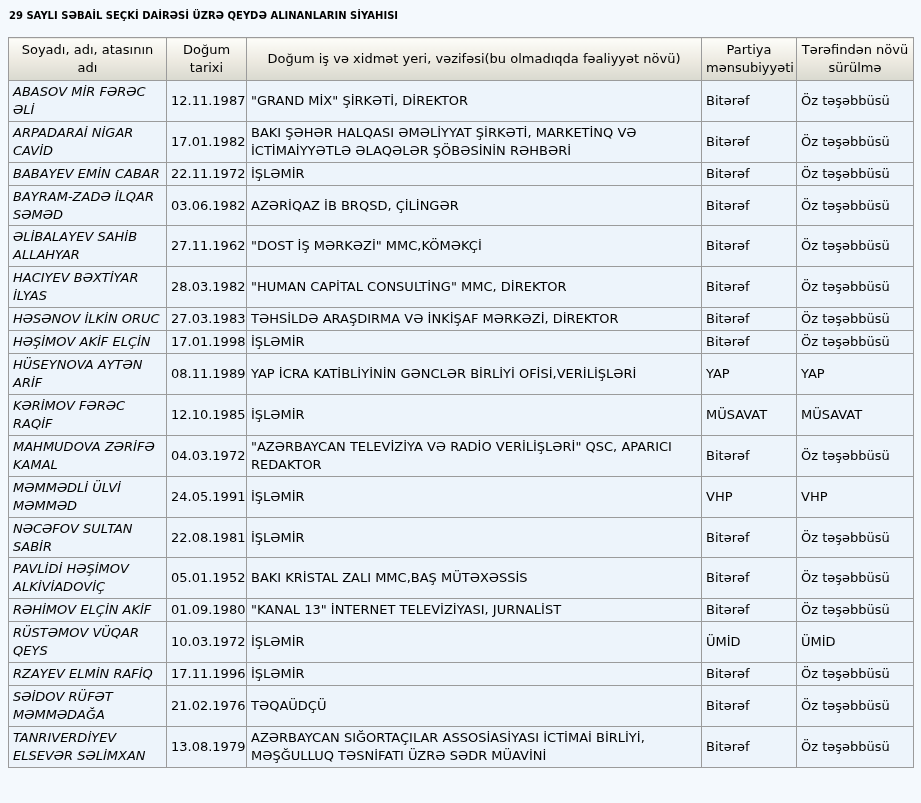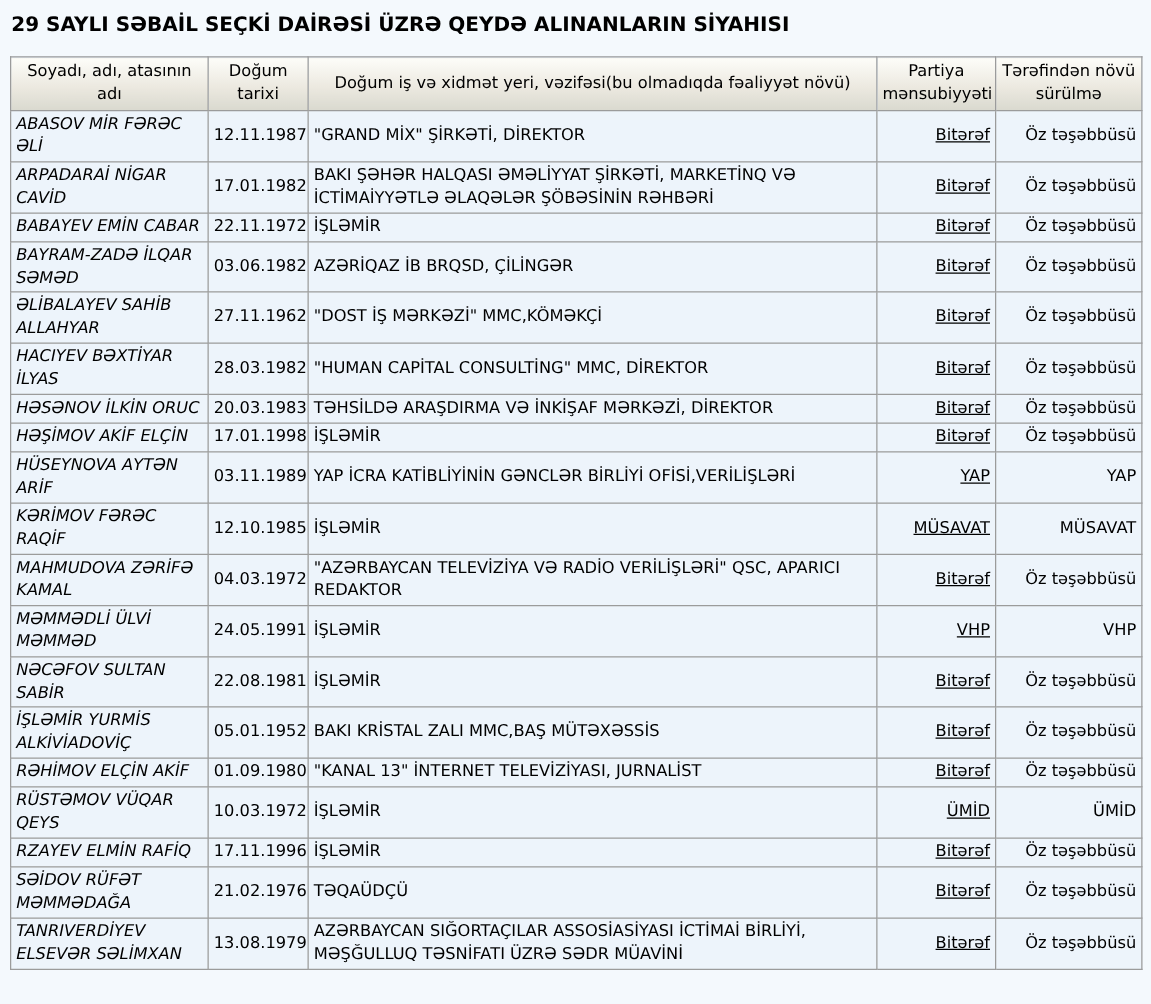--- a/index.html
+++ b/index.html
@@ -9,21 +9,21 @@
     font-family: "DejaVu Sans", "Liberation Sans", sans-serif;
     color: #000;
   }
   .page {
     width: 921px;
     min-height: 803px;
     padding: 8px 8px 6px 8px;
     background: #f4f9fd;
   }
   .page-title {
-    font-size: 16px;
+    font-size: 10px;
     font-weight: bold;
     color: #000;
     margin: 2px 0 16px 1px;
     letter-spacing: 0px;
   }
   table.candidates {
     width: 905px;
     border-collapse: collapse;
     table-layout: fixed;
     background: #edf4fb;
@@ -44,22 +44,22 @@
     color: #000;
   }
   table.candidates td {
     padding: 2px 4px;
     background: #edf4fb;
   }
   td.col0, th.col0 { }
   td.col0 { text-align: left; font-style: italic; }
   td.col1 { text-align: center; }
   td.col2 { text-align: left; }
-  td.col3 { text-align: right; text-decoration: underline; }
-  td.col4 { text-align: right; }
+  td.col3 { text-align: left; }
+  td.col4 { text-align: left; }
 </style>
 </head>
 <body>
 
 <div class="page">
   <div class="page-title">29 SAYLI SƏBAİL SEÇKİ DAİRƏSİ ÜZRƏ QEYDƏ ALINANLARIN SİYAHISI</div>
 
   <table class="candidates">
     <colgroup>
       <col style="width:158px">
@@ -115,35 +115,35 @@
         </tr>
         <tr>
           <td class="col0">HACIYEV BƏXTİYAR İLYAS</td>
           <td class="col1">28.03.1982</td>
           <td class="col2">"HUMAN CAPİTAL CONSULTİNG" MMC, DİREKTOR</td>
           <td class="col3">Bitərəf</td>
           <td class="col4">Öz təşəbbüsü</td>
         </tr>
         <tr>
           <td class="col0">HƏSƏNOV İLKİN ORUC</td>
-          <td class="col1">20.03.1983</td>
+          <td class="col1">27.03.1983</td>
           <td class="col2">TƏHSİLDƏ ARAŞDIRMA VƏ İNKİŞAF MƏRKƏZİ, DİREKTOR</td>
           <td class="col3">Bitərəf</td>
           <td class="col4">Öz təşəbbüsü</td>
         </tr>
         <tr>
           <td class="col0">HƏŞİMOV AKİF ELÇİN</td>
           <td class="col1">17.01.1998</td>
           <td class="col2">İŞLƏMİR</td>
           <td class="col3">Bitərəf</td>
           <td class="col4">Öz təşəbbüsü</td>
         </tr>
         <tr>
           <td class="col0">HÜSEYNOVA AYTƏN ARİF</td>
-          <td class="col1">03.11.1989</td>
+          <td class="col1">08.11.1989</td>
           <td class="col2">YAP İCRA KATİBLİYİNİN GƏNCLƏR BİRLİYİ OFİSİ,VERİLİŞLƏRİ</td>
           <td class="col3">YAP</td>
           <td class="col4">YAP</td>
         </tr>
         <tr>
           <td class="col0">KƏRİMOV FƏRƏC RAQİF</td>
           <td class="col1">12.10.1985</td>
           <td class="col2">İŞLƏMİR</td>
           <td class="col3">MÜSAVAT</td>
           <td class="col4">MÜSAVAT</td>
@@ -163,21 +163,21 @@
           <td class="col4">VHP</td>
         </tr>
         <tr>
           <td class="col0">NƏCƏFOV SULTAN SABİR</td>
           <td class="col1">22.08.1981</td>
           <td class="col2">İŞLƏMİR</td>
           <td class="col3">Bitərəf</td>
           <td class="col4">Öz təşəbbüsü</td>
         </tr>
         <tr>
-          <td class="col0">İŞLƏMİR YURMİS ALKİVİADOVİÇ</td>
+          <td class="col0">PAVLİDİ HƏŞİMOV ALKİVİADOVİÇ</td>
           <td class="col1">05.01.1952</td>
           <td class="col2">BAKI KRİSTAL ZALI MMC,BAŞ MÜTƏXƏSSİS</td>
           <td class="col3">Bitərəf</td>
           <td class="col4">Öz təşəbbüsü</td>
         </tr>
         <tr>
           <td class="col0">RƏHİMOV ELÇİN AKİF</td>
           <td class="col1">01.09.1980</td>
           <td class="col2">"KANAL 13" İNTERNET TELEVİZİYASI, JURNALİST</td>
           <td class="col3">Bitərəf</td>

